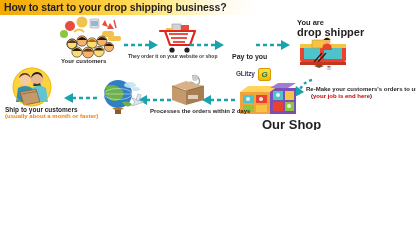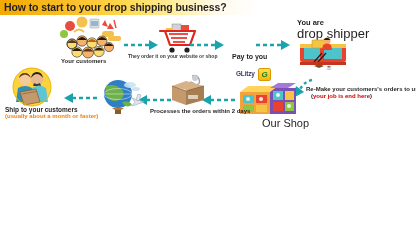--- a/index.html
+++ b/index.html
@@ -22,21 +22,21 @@
     letter-spacing:-0.1px;white-space:nowrap;
   }
 
   
   .cap{position:absolute;white-space:nowrap;color:#231f20;}
 
   .cap-customers{left:61px;top:58px;font-size:6px;font-weight:bold;}
   .cap-order{left:128px;top:53px;font-size:5px;font-weight:bold;color:#3b3b3b;}
   .cap-pay{left:232px;top:53px;font-size:7px;font-weight:bold;}
   .cap-youare1{left:297px;top:19px;font-size:7.5px;font-weight:bold;line-height:8px;}
-  .cap-ourshop{left:262px;top:117px;font-size:11px;font-weight:normal;text-align:right;}
+  .cap-ourshop{left:262px;top:117px;font-size:13px;font-weight:bold;text-align:right;}
   .cap-process{left:150px;top:108px;font-size:6px;font-weight:bold;}
   .cap-ship{left:5px;top:106px;font-size:6.5px;font-weight:bold;}
   .cap-ship-sub{left:5px;top:113px;font-size:6px;font-weight:bold;color:#f0820a;}
   .cap-remake{left:306px;top:86px;font-size:6px;font-weight:bold;color:#231f20;}
   .cap-remake2{left:311px;top:93px;font-size:6px;font-weight:bold;color:#231f20;}
   .redtxt{color:#cc0000;font-weight:bold;}
 
   
   .arrow{position:absolute;}
 
@@ -139,21 +139,21 @@
   <div class="cap cap-pay">Pay to you</div>
 
   <div class="arrow" style="left:256px;top:39px;">
     <svg width="36" height="12" viewBox="0 0 36 12">
       <line x1="0" y1="6" x2="26" y2="6" stroke="#19a3ad" stroke-width="2.6" stroke-dasharray="4,3"></line>
       <path d="M25 1 L34 6 L25 11 Z" fill="#19a3ad"></path>
     </svg>
   </div>
 
   <div class="cap cap-youare1">You are</div>
-  <div class="cap" style="left:297px;top:26px;font-size:13px;font-weight:normal;">drop shipper</div>
+  <div class="cap" style="left:297px;top:26px;font-size:11px;font-weight:bold;">drop shipper</div>
   <div class="arrow" style="left:296px;top:36px;">
     <svg width="56" height="34" viewBox="0 0 56 34">
       <rect x="4" y="10" width="46" height="16" rx="2" fill="#e8432f"></rect>
       <rect x="4" y="8" width="46" height="4" fill="#f6c344"></rect>
       <rect x="8" y="12" width="16" height="11" fill="#4ec3c9"></rect>
       <rect x="28" y="12" width="18" height="11" fill="#4ec3c9"></rect>
 
       <rect x="16" y="4" width="14" height="8" rx="1" fill="#f6c344" stroke="#c99a1a" stroke-width=".6"></rect>
       <circle cx="31" cy="5" r="3.6" fill="#f6b26b"></circle>
       <path d="M27.5 4 q3.5 -4.5 7 0" fill="#2b1a0a"></path>

